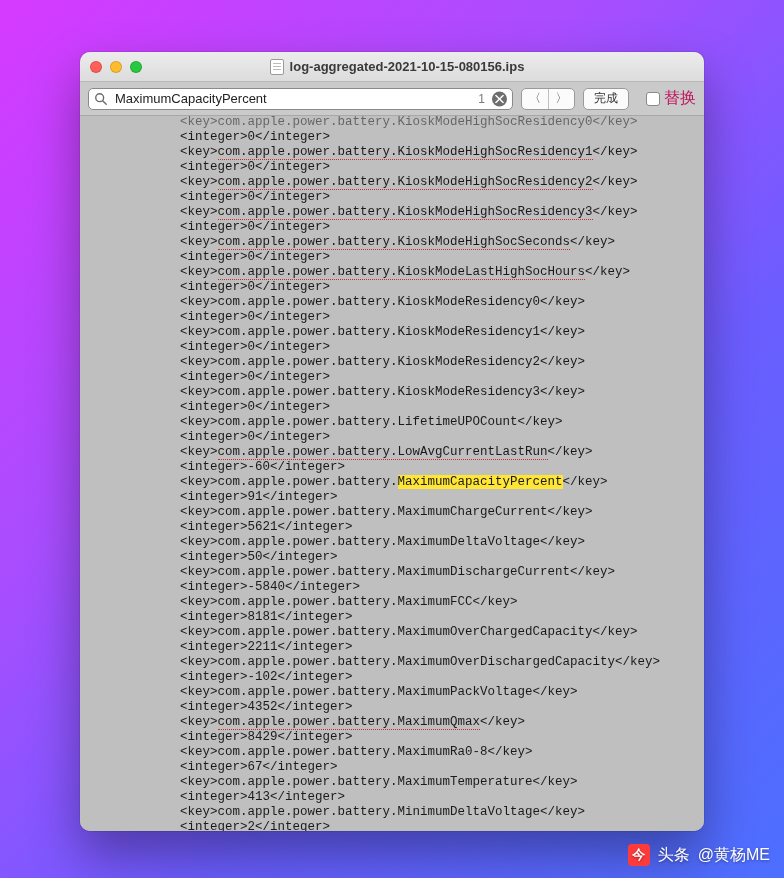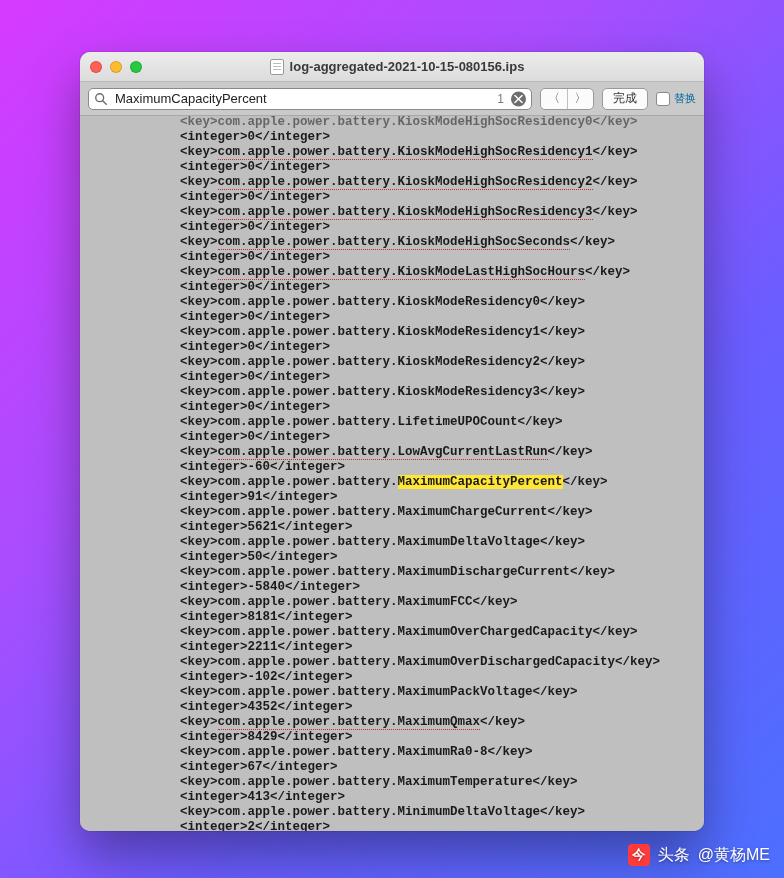--- a/index.html
+++ b/index.html
@@ -152,21 +152,21 @@
     background: #fbfbfb;
     font-size: 12px;
     color: #333;
     display: flex; align-items: center;
     cursor: pointer;
     font-family: Liberation Serif, serif;
   }
 
   .chk-wrap {
     display: flex; align-items: center; gap: 4px;
-    font-size: 11px; color: #0369a1;
+    font-size: 16px; color: #be185d; margin-left: 9px;
   }
   .chk {
     width: 14px; height: 14px;
     border: 1px solid #8a8a8a;
     border-radius: 3px;
     background: #fff;
     cursor: pointer;
   }
 
   
@@ -179,21 +179,21 @@
   .doc-inner {
     position: absolute;
     left: 0; right: 0; top: 0;
     padding: 4px 0 4px 0;
     font-family: Menlo, Consolas, "Courier New", monospace;
     font-size: 12.5px;
     line-height: 15px;
     color: #1a1a1a;
     white-space: pre;
   }
-  .line { padding-left: 100px; font-weight: bold; }
+  .line { padding-left: 100px; }
   .spell { border-bottom: 1.5px dotted #cc2a2a; margin-top: 8px; }
   .hl { background: #ffe635; }
 
   .tagline {
     position: absolute;
     right: 14px;
     bottom: 12px;
     color: #fff;
     font-size: 16px;
     display: flex;

